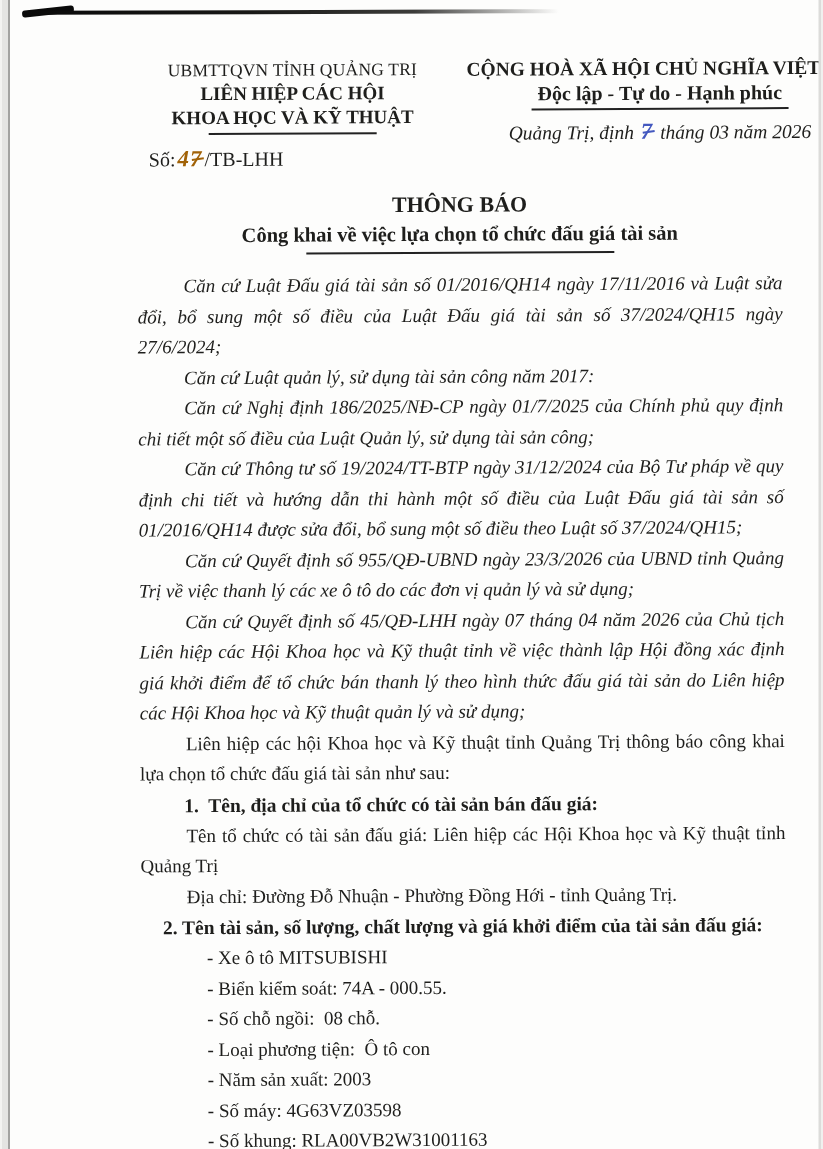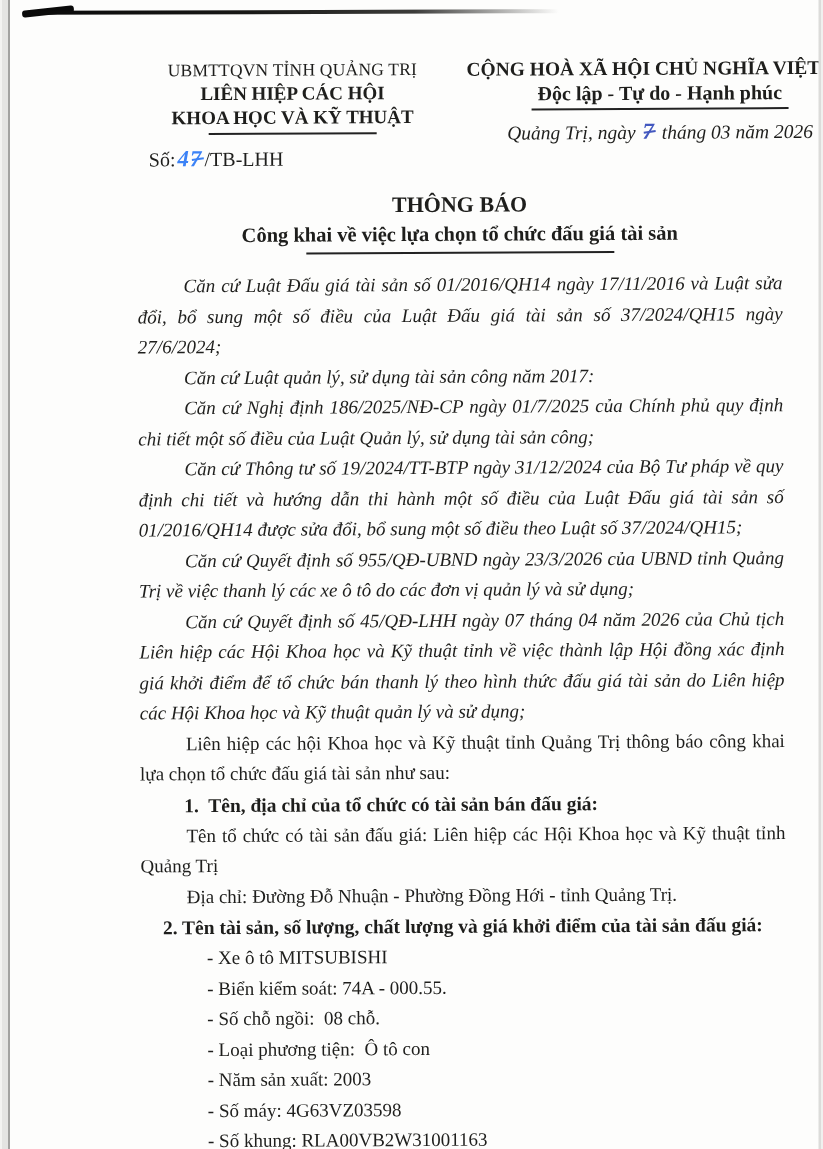--- a/index.html
+++ b/index.html
@@ -92,26 +92,26 @@
   <div class="page">
 
     <div class="content">
 
       <div class="doc-header">
         <div class="hdr-left">
           <div class="org-parent">UBMTTQVN TỈNH QUẢNG TRỊ</div>
           <div class="org-name">LIÊN HIỆP CÁC HỘI</div>
           <div class="org-name">KHOA HỌC VÀ KỸ THUẬT</div>
           <div class="org-rule"></div>
-          <div class="doc-number"><span>Số:</span><span class="hand cross7" style="color: #3b82f6; font-family: Liberation Serif, serif;">47</span><span>/TB-LHH</span></div>
+          <div class="doc-number"><span>Số:</span><span class="hand cross7" style="color: #a16207; font-family: Liberation Serif, serif;">47</span><span>/TB-LHH</span></div>
         </div>
         <div class="hdr-right">
           <div class="national-line">CỘNG HOÀ XÃ HỘI CHỦ NGHĨA VIỆT NA</div>
           <div><span class="motto">Độc lập - Tự do - Hạnh phúc</span></div>
-          <div class="date-line"><span>Quảng Trị, ngày </span><span class="hand cross7" style="color: rgb(67, 88, 191);">7</span><span> tháng 03 năm 2026</span></div>
+          <div class="date-line"><span>Quảng Trị, định </span><span class="hand cross7" style="color: rgb(67, 88, 191);">7</span><span> tháng 03 năm 2026</span></div>
         </div>
       </div>
 
       <div class="title-block">
         <div class="doc-title">THÔNG BÁO</div>
         <div class="doc-subtitle">Công khai về việc lựa chọn tổ chức đấu giá tài sản</div>
         <div class="subtitle-rule"></div>
       </div>
 
       <div class="body-text">

